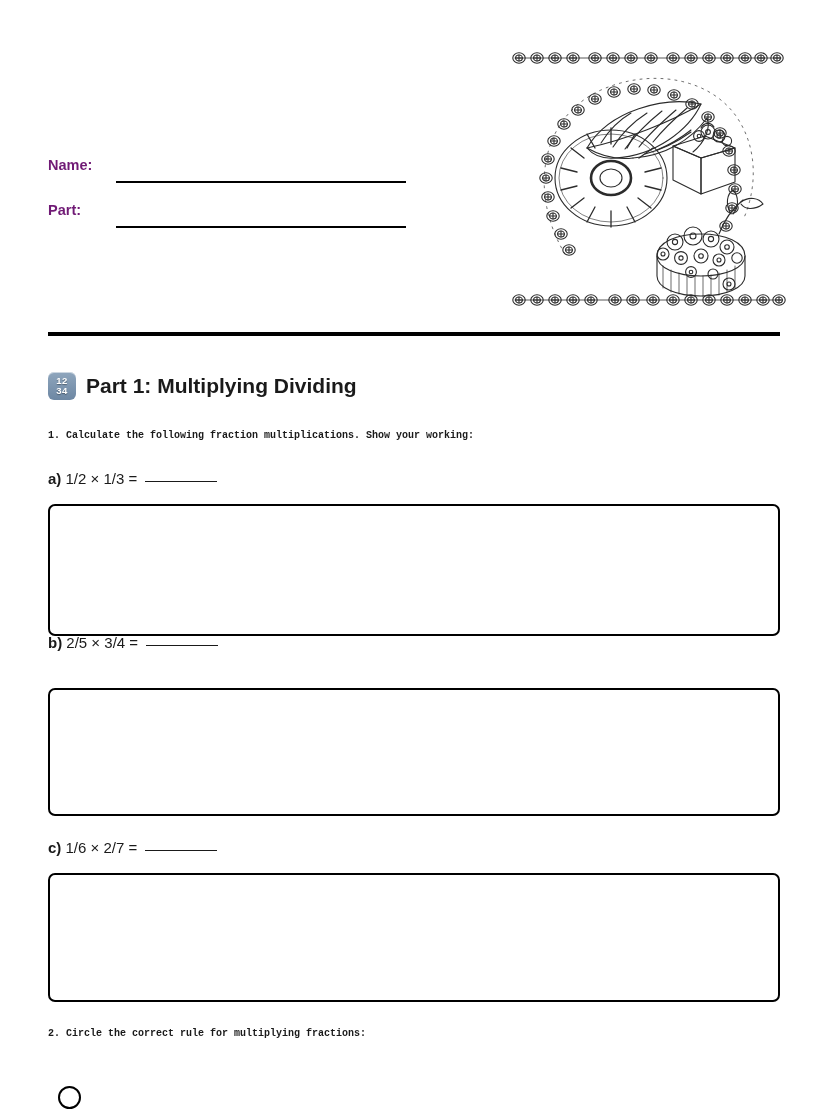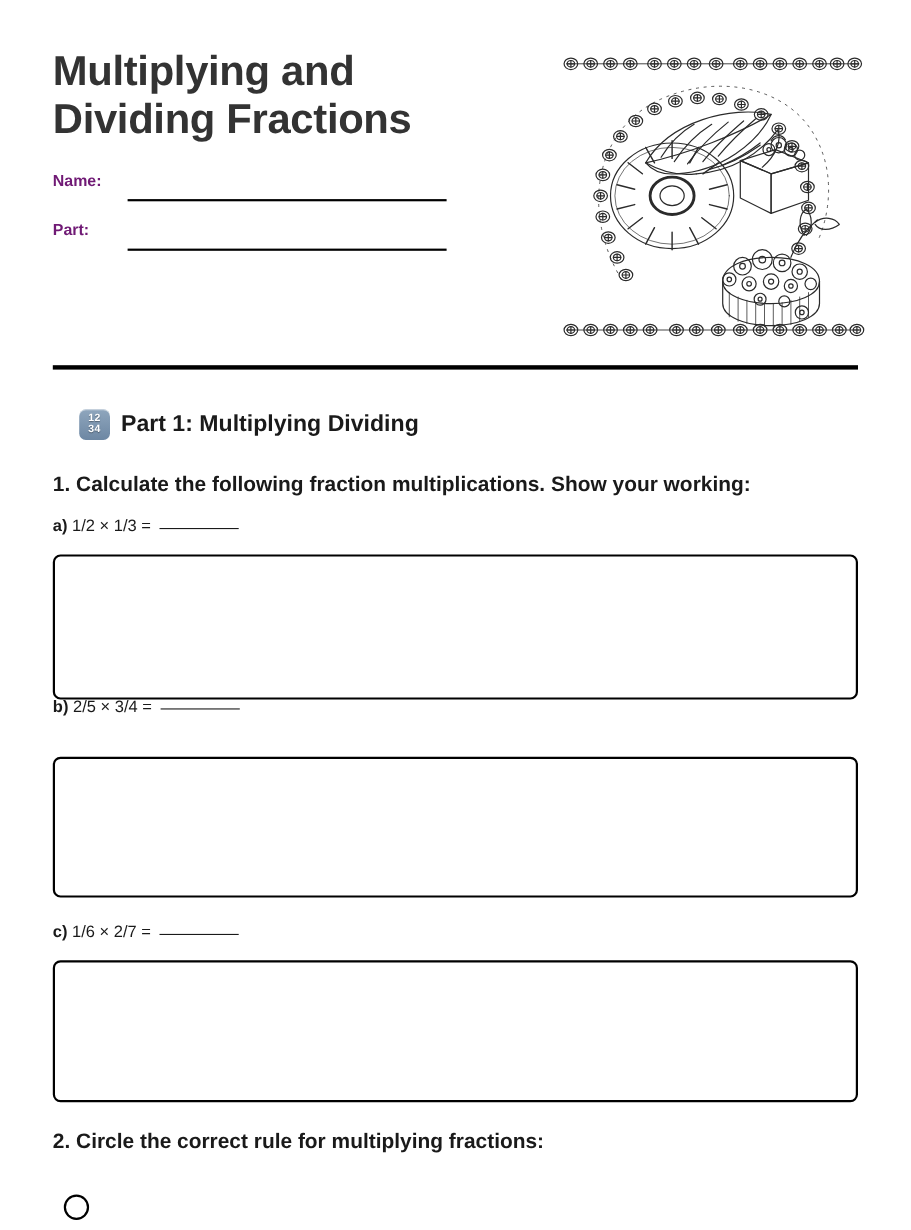--- a/index.html
+++ b/index.html
@@ -98,43 +98,43 @@
     border-radius: 6px;
     background: linear-gradient(#8fa6bd, #6d87a3);
     border: 1px solid #5d7governed;
     border: 1px solid #5d7governed;
     box-shadow: inset 0 1px 0 rgba(255,255,255,0.55);
     display: flex;
     flex-direction: column;
     align-items: center;
     justify-content: center;
     flex: none;
-    margin-left: 24px;
   }
   #numbers-icon span {
     color: #ffffff;
     font-size: 9.5px;
     font-weight: bold;
     line-height: 10px;
     letter-spacing: 0.5px;
     text-shadow: 0 1px 1px rgba(0,0,0,0.35);
   }
   #part-heading-text {
     font-size: 21px;
     font-weight: bold;
     color: #1a1a1a;
   }
 
   
   .question-prompt {
     position: absolute;
     left: 48px;
-    font-size: 19px;
+    font-size: 10px;
     font-weight: bold;
     color: #1a1a1a;
+    font-family: Liberation Mono, monospace;
   }
   #q1-prompt { top: 430px; }
   #q2-prompt { top: 1028px; }
 
   .sub-question {
     position: absolute;
     left: 48px;
     font-size: 15px;
     color: #1a1a1a;
     white-space: nowrap;
@@ -192,24 +192,20 @@
     font-size: 15px;
     color: #1a1a1a;
     white-space: nowrap;
   }
 </style>
 </head>
 <body>
 
 <div id="header">
 
-  <div id="title-block">
-    <h1 id="worksheet-title">Multiplying and
-Dividing Fractions</h1>
-  </div>
 
   <div class="field-row" id="name-row">
     <span class="field-label">Name:</span>
     <span class="field-line"></span>
   </div>
 
   <div class="field-row" id="date-row">
     <span class="field-label">Part:</span>
     <span class="field-line"></span>
   </div>

